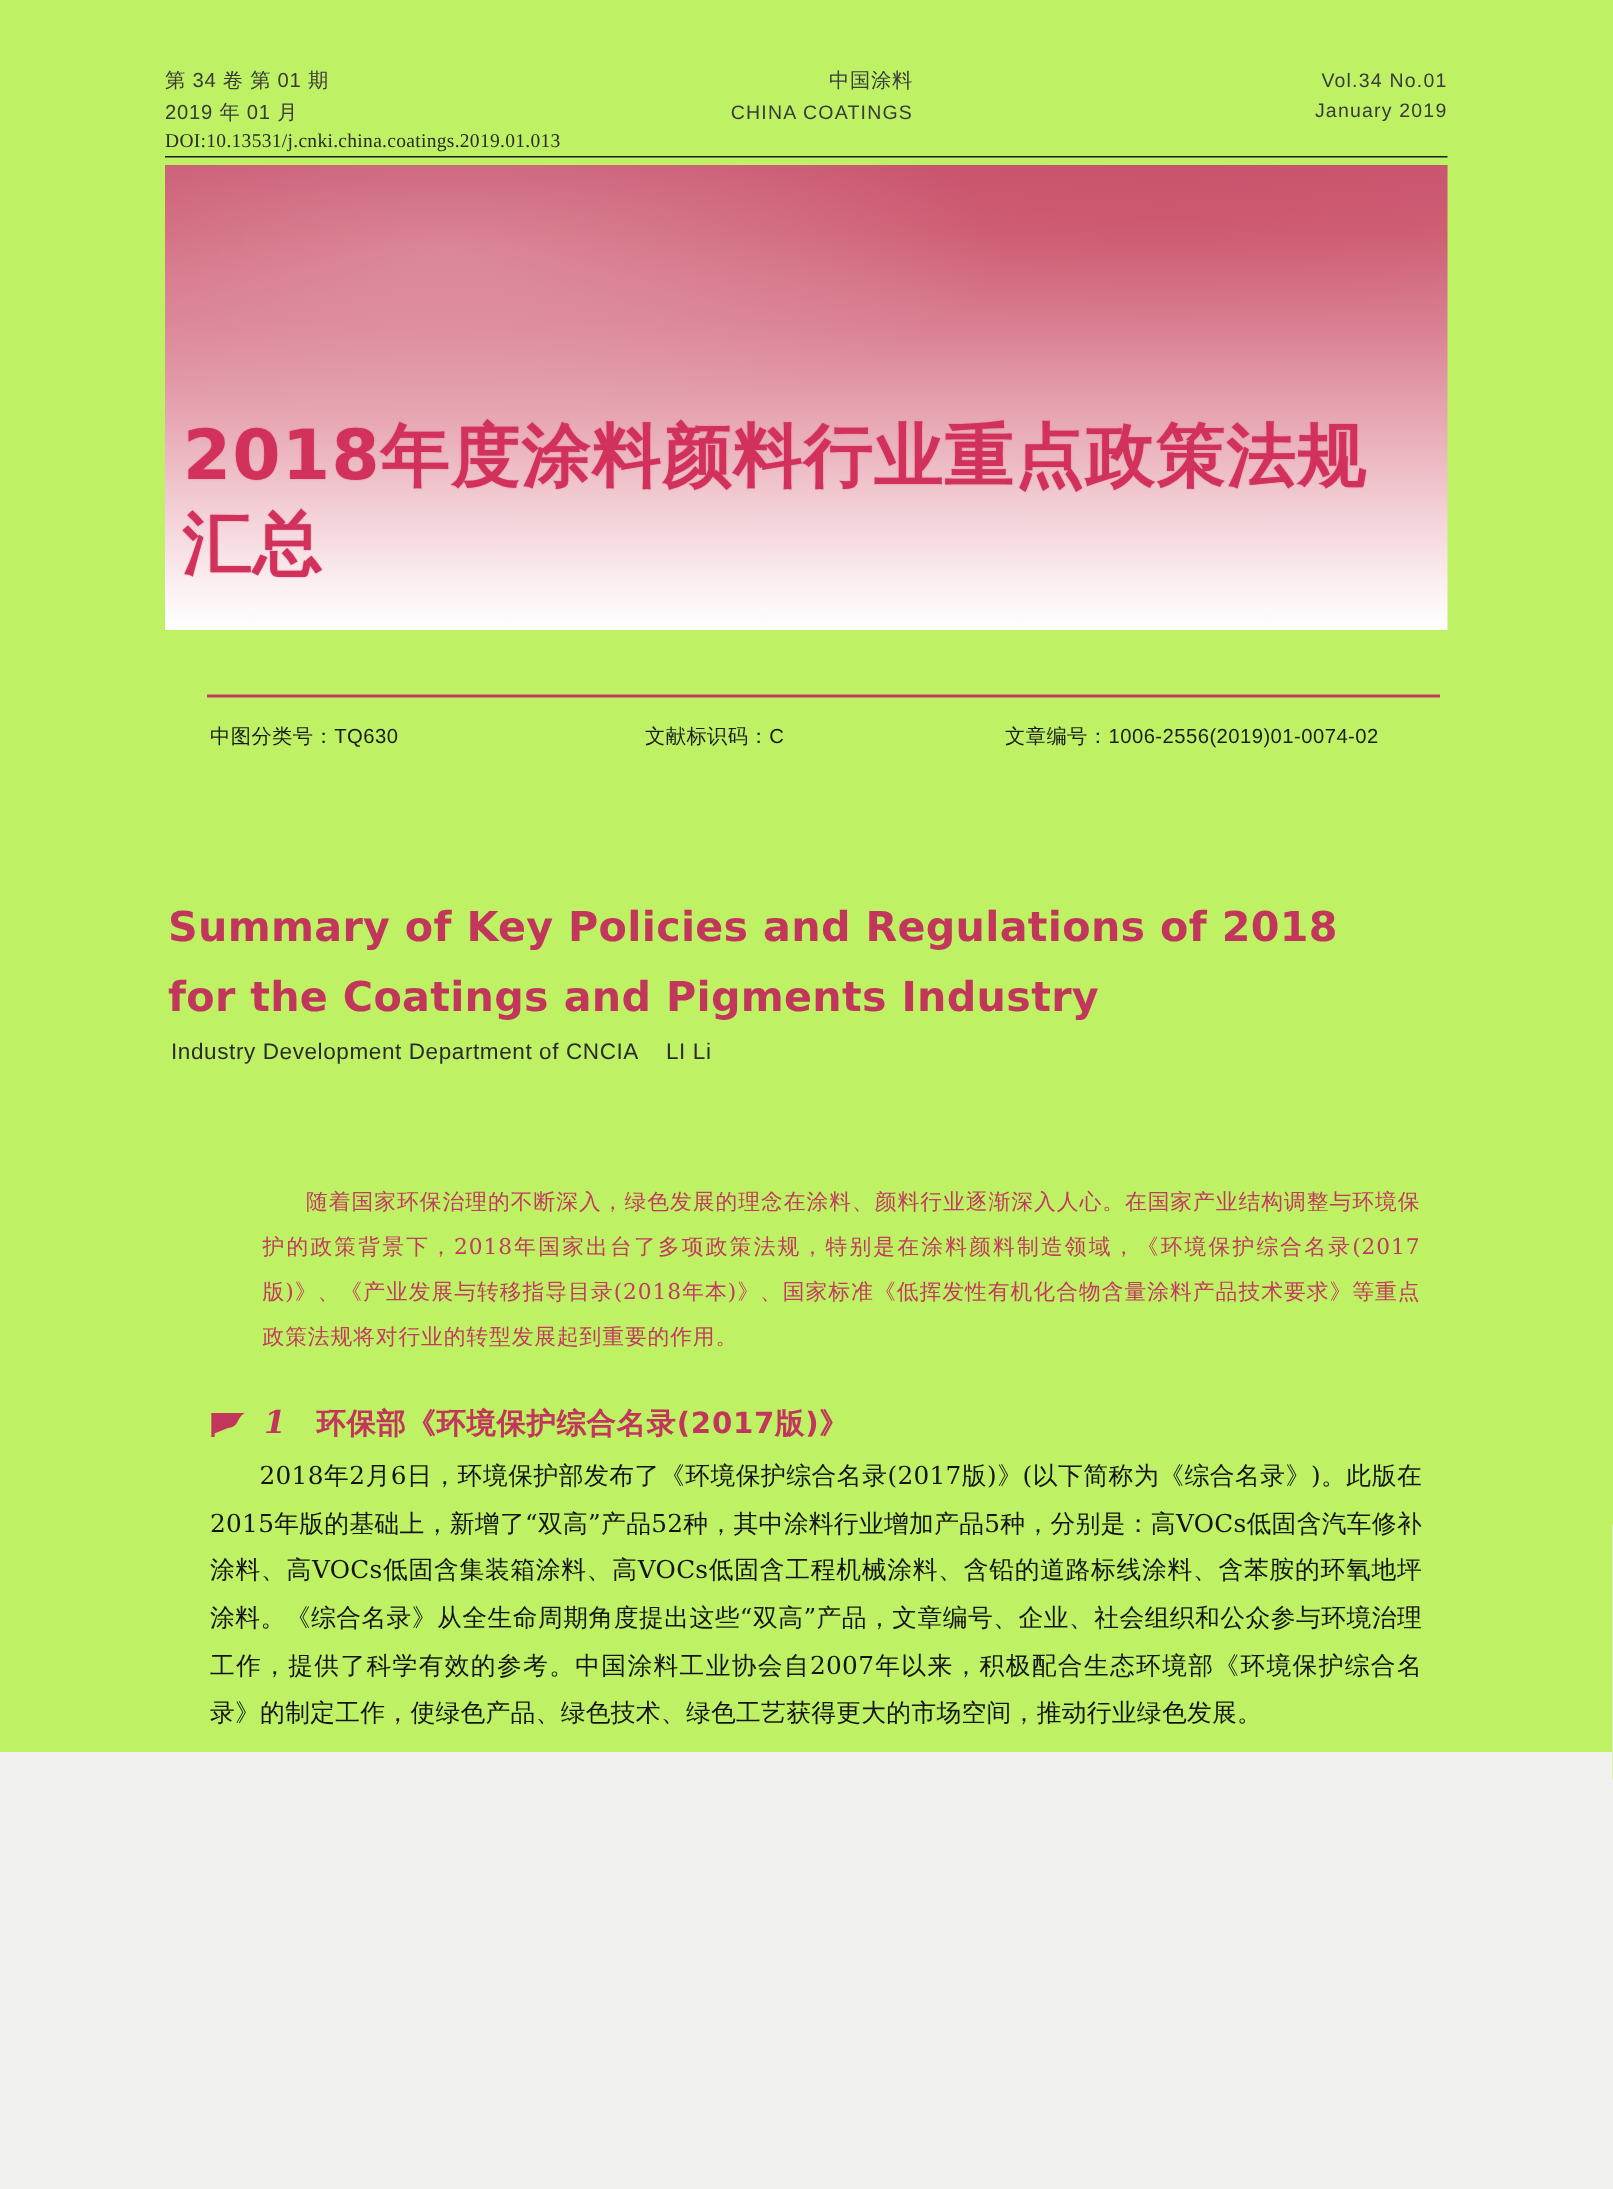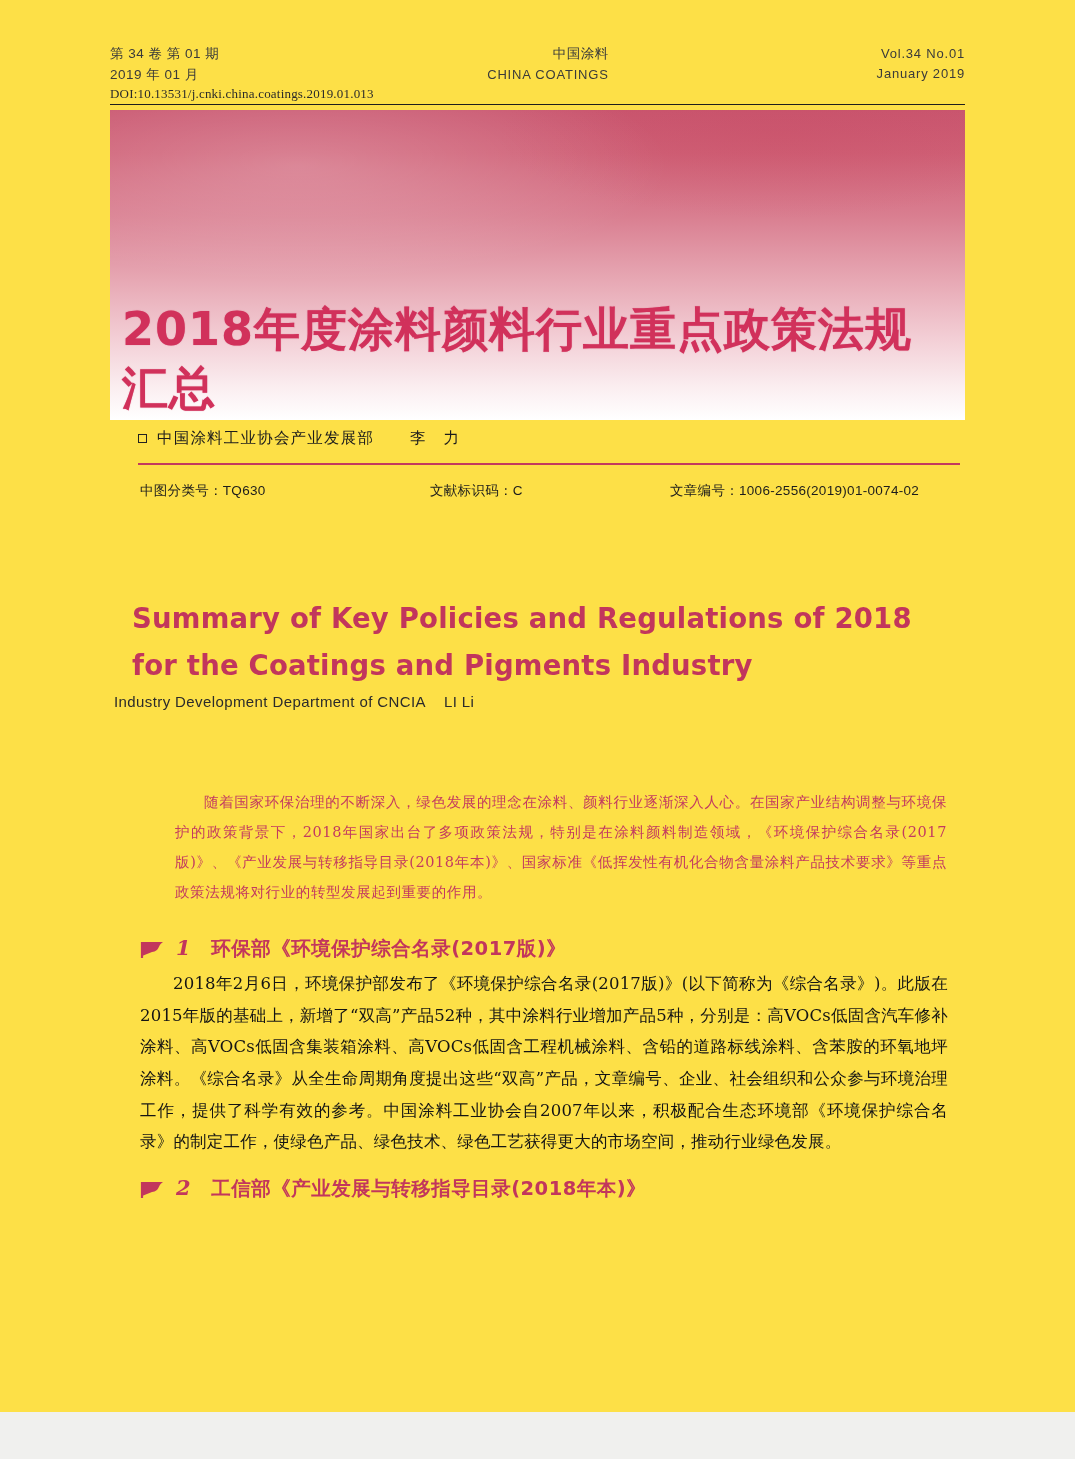--- a/index.html
+++ b/index.html
@@ -3,22 +3,22 @@
 <meta charset="utf-8">
 <style>
   html, body {
     margin: 0;
     padding: 0;
     background: #f0f0ee;
   }
   .page {
     position: relative;
     width: 1075px;
-    height: 1412px;
-    background: #fde047;
+    height: 1168px;
+    background: #bef264;
     margin: 0 auto;
     overflow: hidden;
     font-family: "Liberation Sans", sans-serif;
     color: #1a1a1a;
   }
 
   
   .runhead {
     position: absolute;
     left: 110px;
@@ -78,21 +78,21 @@
     left: 0; top: 0;
     width: 100%; height: 100%;
     background:
       radial-gradient(ellipse 70% 60% at 22% 18%, rgba(255,255,255,0.22), rgba(255,255,255,0) 62%),
       radial-gradient(ellipse 55% 45% at 78% 8%, rgba(200,70,95,0.25), rgba(200,70,95,0) 60%);
   }
 
   .title-cn {
     position: absolute;
     left: 122px;
-    top: 300px;
+    top: 274px;
     width: 830px;
     font-family: "DejaVu Sans", sans-serif;
     font-weight: bold;
     font-size: 46px;
     line-height: 1.28;
     color: #d1315b;
     letter-spacing: 1px;
     text-shadow: 0 0 1px rgba(209,49,91,0.6);
   }
 
@@ -144,21 +144,20 @@
     position: absolute;
     left: 112px;
     top: 595px;
     width: 830px;
     font-family: "DejaVu Sans", sans-serif;
     font-weight: bold;
     font-size: 27.5px;
     line-height: 1.72;
     color: #c2365c;
     letter-spacing: 0.2px;
-    margin-left: 20px;
   }
   .byline-en {
     position: absolute;
     left: 114px;
     top: 693px;
     font-size: 15px;
     color: #2b2b2b;
     letter-spacing: 0.4px;
   }
   .byline-en .gap { display: inline-block; width: 18px; }
@@ -277,26 +276,20 @@
     </div>
   </div>
 
   <div class="doi">DOI:10.13531/j.cnki.china.coatings.2019.01.013</div>
   <div class="rule-top"></div>
 
   <div class="banner"></div>
 
   <div class="title-cn">2018年度涂料颜料行业重点政策法规汇总</div>
 
-  <div class="byline-cn">
-    <span class="sq"></span>
-    <span>中国涂料工业协会产业发展部</span>
-    <span class="sep"></span>
-    <span>李　力</span>
-  </div>
 
   <div class="rule-author"></div>
 
   <div class="meta-row">
     <div class="m1">中图分类号：TQ630</div>
     <div class="m2">文献标识码：C</div>
     <div class="m3">文章编号：1006-2556(2019)01-0074-02</div>
   </div>
 
   <div class="title-en">Summary of Key Policies and Regulations of 2018 for the Coatings and Pigments Industry</div>

